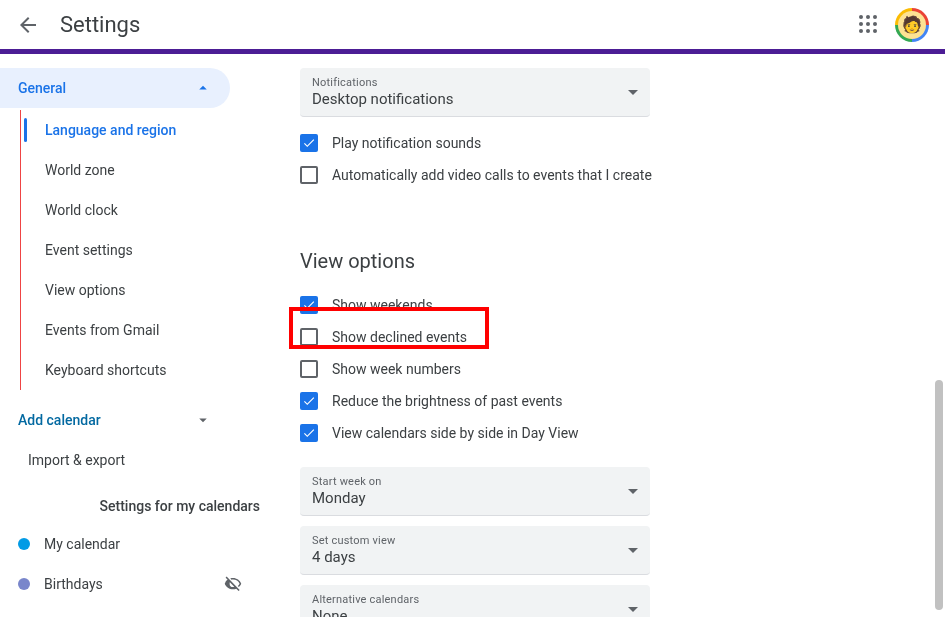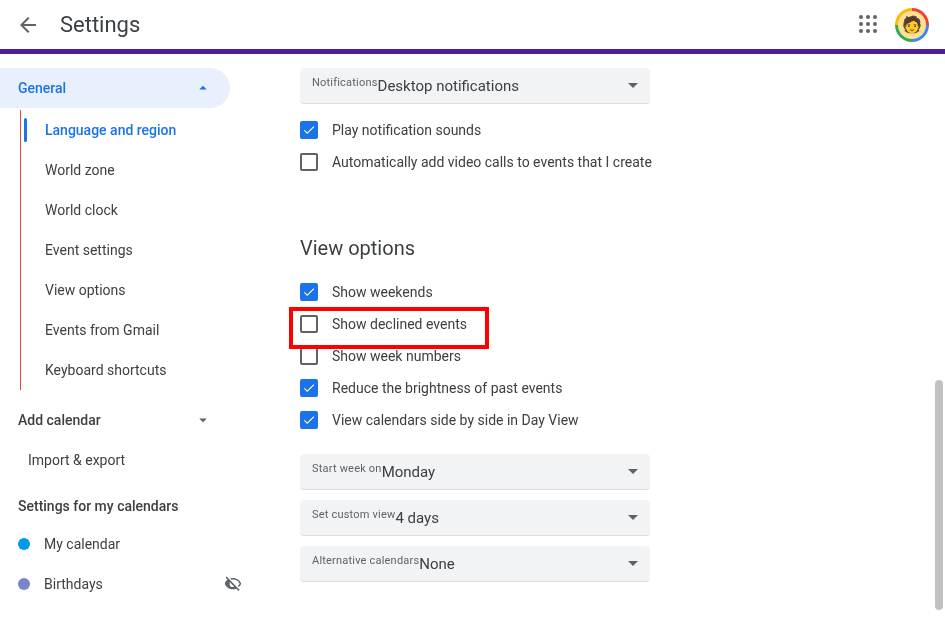--- a/index.html
+++ b/index.html
@@ -10,46 +10,46 @@
     .back-arrow { width: 24px; height: 24px; cursor: pointer; color: #5f6368; display: flex; align-items: center; justify-content: center; }
     .header-title { font-size: 22px; color: #3c4043; font-weight: 400; }
     .header-right { display: flex; align-items: center; gap: 14px; }
     .apps-grid { width: 24px; height: 24px; cursor: pointer; color: #5f6368; display: grid; grid-template-columns: repeat(3,4px); grid-template-rows: repeat(3,4px); gap: 3px; padding: 2px; }
     .apps-grid span { background: #5f6368; border-radius: 50%; width: 4px; height: 4px; }
     .avatar { width: 34px; height: 34px; border-radius: 50%; background: conic-gradient(#ea4335 0 90deg, #4285f4 90deg 180deg, #34a853 180deg 270deg, #fbbc04 270deg 360deg); display:flex; align-items:center; justify-content:center; cursor:pointer; }
     .avatar-inner { width: 28px; height: 28px; border-radius:50%; background:#fde293; display:flex; align-items:center; justify-content:center; font-size:16px; }
     
     .body { display: flex; height: calc(617px - 54px); }
     
-    .sidebar { width: 260px; padding-top: 14px; flex-shrink: 0; }
+    .sidebar { width: 260px; padding-top: 14px; flex-shrink: 0; text-align: right; }
     
     .expando { display:flex; align-items:center; justify-content: space-between; height: 40px; padding: 0 18px; cursor:pointer; border-radius: 0 20px 20px 0; margin-right: 30px; font-size: 14px; font-weight: 500; }
     .expando.active { background: #e8f0fe; color: #1a73e8; }
     .expando .chev { width: 18px; height: 18px; color: #1a73e8; }
-    .expando.plain { color:#404040; }
+    .expando.plain { color:#0369a1; }
     .expando.plain .chev { color:#5f6368; }
     
     .sub-nav { margin: 2px 0 10px 8px; border-left: 1px solid #ef4444; margin-left: 20px; padding-left: 4px; }
     .sub-item { height: 40px; display:flex; align-items:center; padding-left: 20px; font-size: 14px; color:#3c4043; cursor:pointer; position:relative; }
     .sub-item.active { color:#1a73e8; font-weight:500; }
     .sub-item.active::before { content:''; position:absolute; left:-1px; top:8px; bottom:8px; width:3px; background:#1a73e8; border-radius:2px; }
     
     .nav-item { height:40px; display:flex; align-items:center; padding-left:28px; font-size:14px; color:#3c4043; cursor:pointer; }
     
     .section-label { font-size:14px; font-weight:500; color:#3c4043; padding: 18px 0 10px 18px; }
     
     .cal-item { display:flex; align-items:center; height:40px; padding: 0 18px; font-size:14px; color:#3c4043; cursor:pointer; gap:14px; justify-content:space-between; }
     .cal-item-left { display:flex; align-items:center; gap:14px; }
     .dot { width:12px; height:12px; border-radius:50%; flex-shrink:0; }
     .eye-off { width:18px; height:18px; color:#5f6368; }
     
     .main { flex:1; padding: 14px 40px 0 40px; overflow-y:auto; }
     
     .dropdown { width: 350px; background:#f1f3f4; border-radius:4px; padding: 8px 12px; display:flex; align-items:center; justify-content:space-between; cursor:pointer; margin-bottom: 10px; border-bottom: 1px solid #dadce0; }
-    .dropdown-inner { display:flex; flex-direction:row;justify-content:flex-end; }
+    .dropdown-inner { display:flex; flex-direction:column;justify-content:flex-end; }
     .dropdown-label { font-size:11px; color:#5f6368; letter-spacing:0.2px; }
     .dropdown-value { font-size:15px; color:#3c4043; margin-top:1px; }
     .dropdown .tri { color:#5f6368; }
     
     .checkbox-row { display:flex; align-items:center; gap:14px; height:32px; font-size:14px; color:#3c4043; }
     .chk { width:18px; height:18px; border-radius:2px; display:flex; align-items:center; justify-content:center; cursor:pointer; flex-shrink:0; }
     .chk.checked { background:#1a73e8; }
     .chk.unchecked { border:2px solid #5f6368; }
     .chk svg { color:#fff; width:14px; height:14px; }
     

